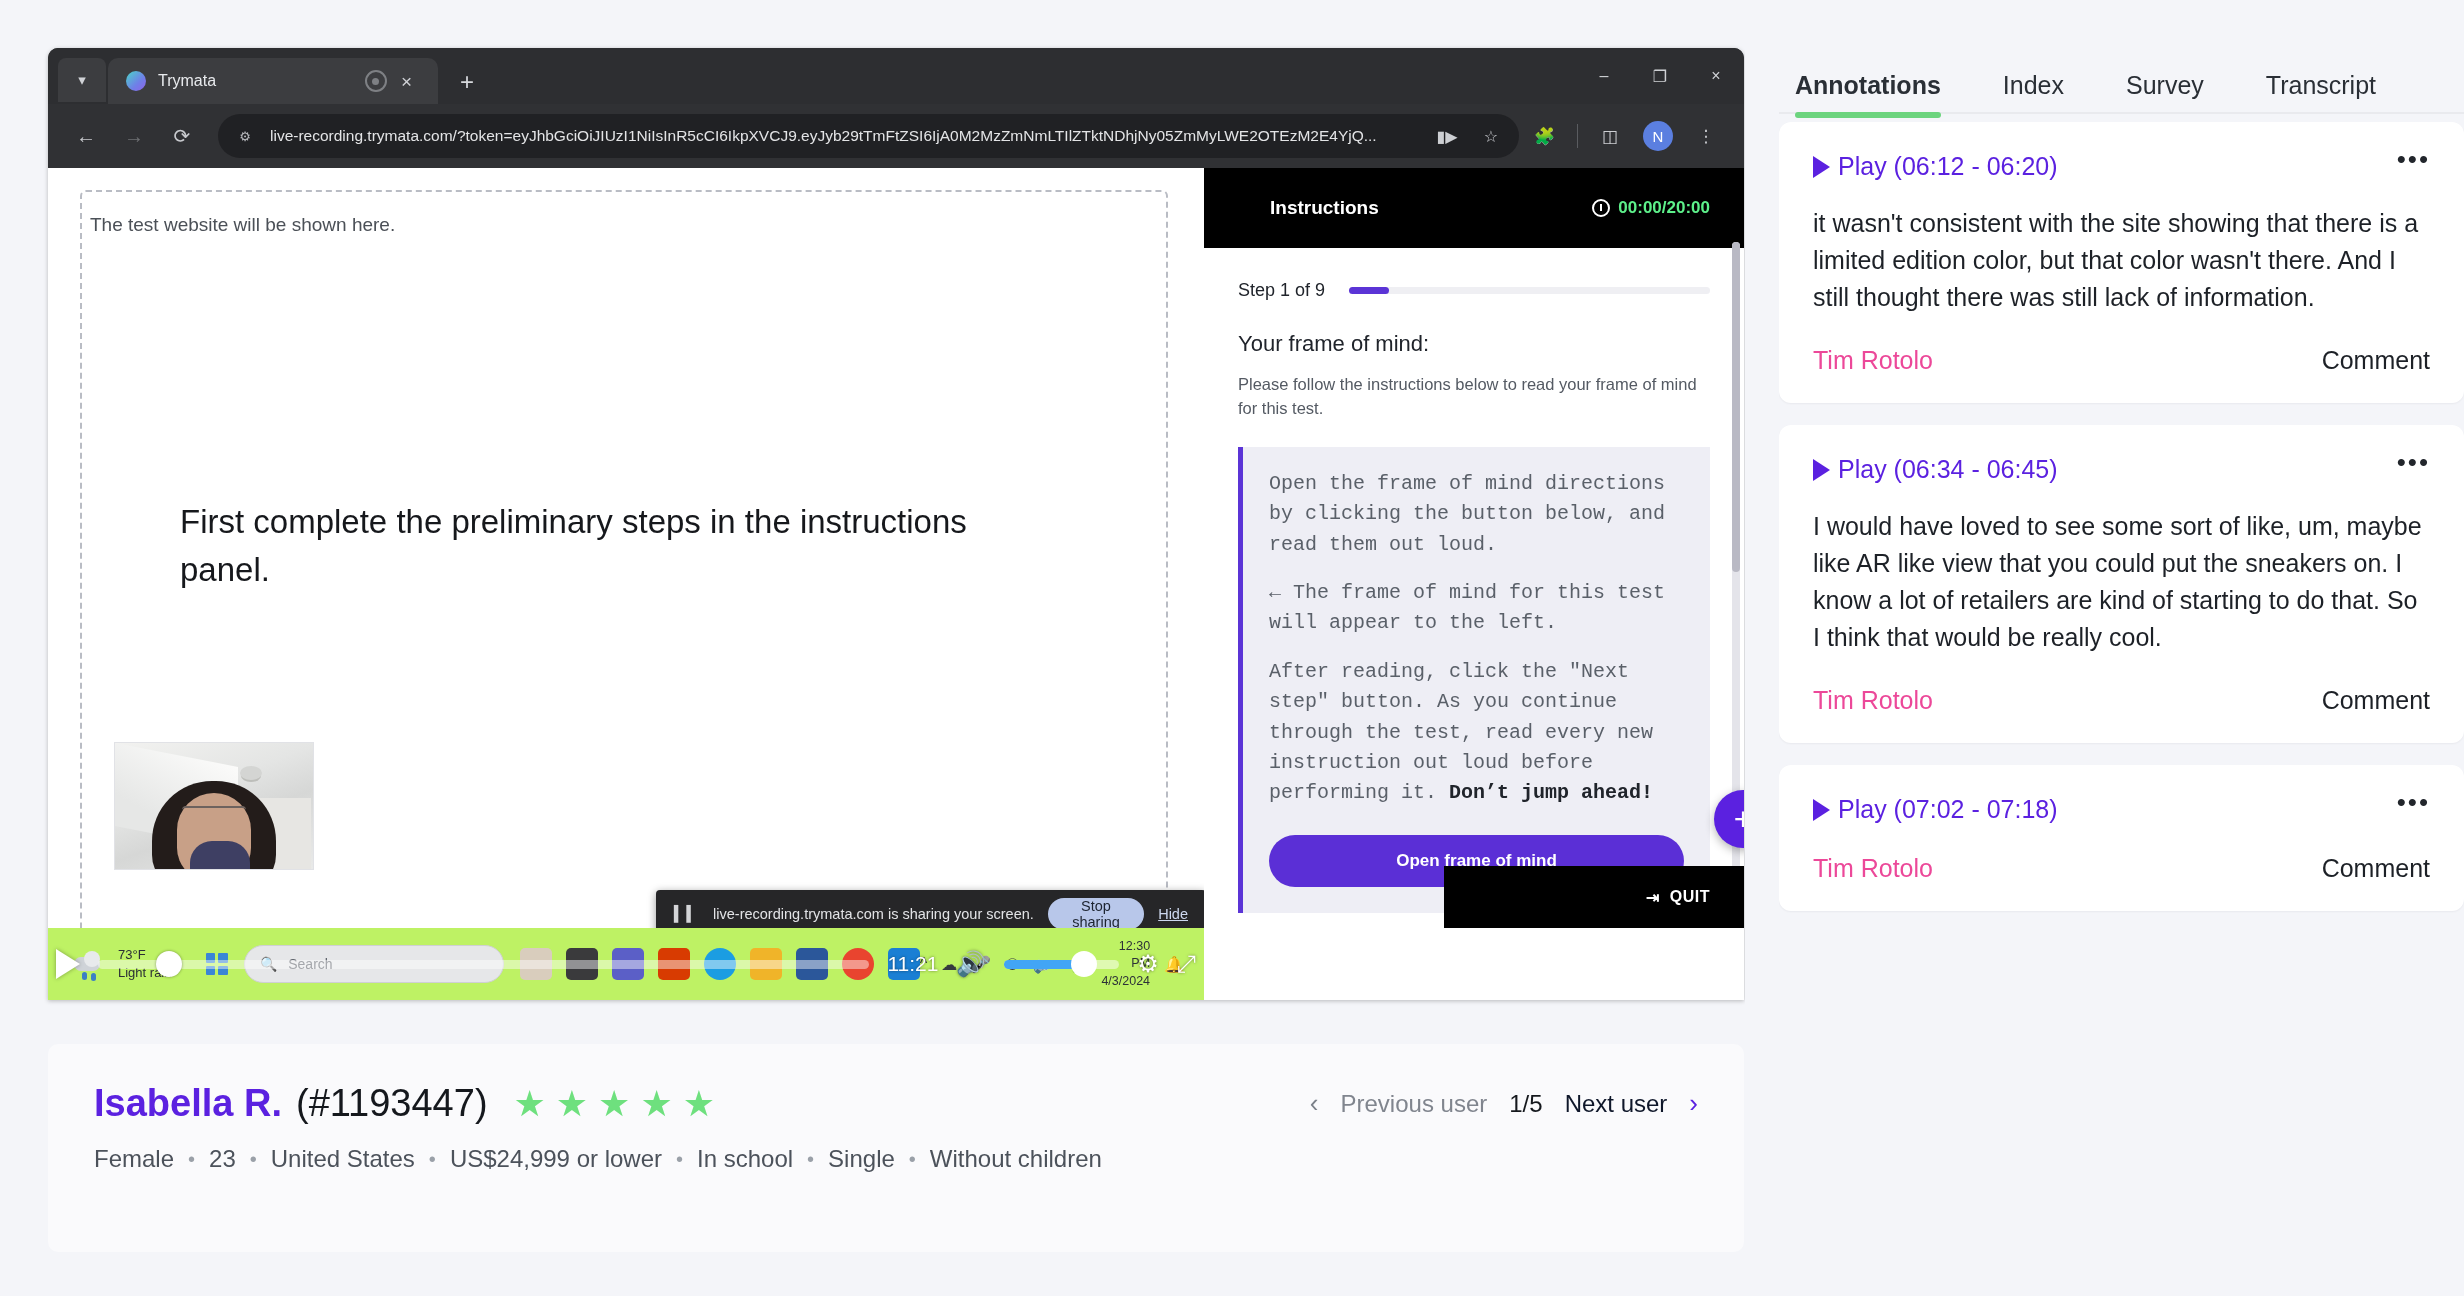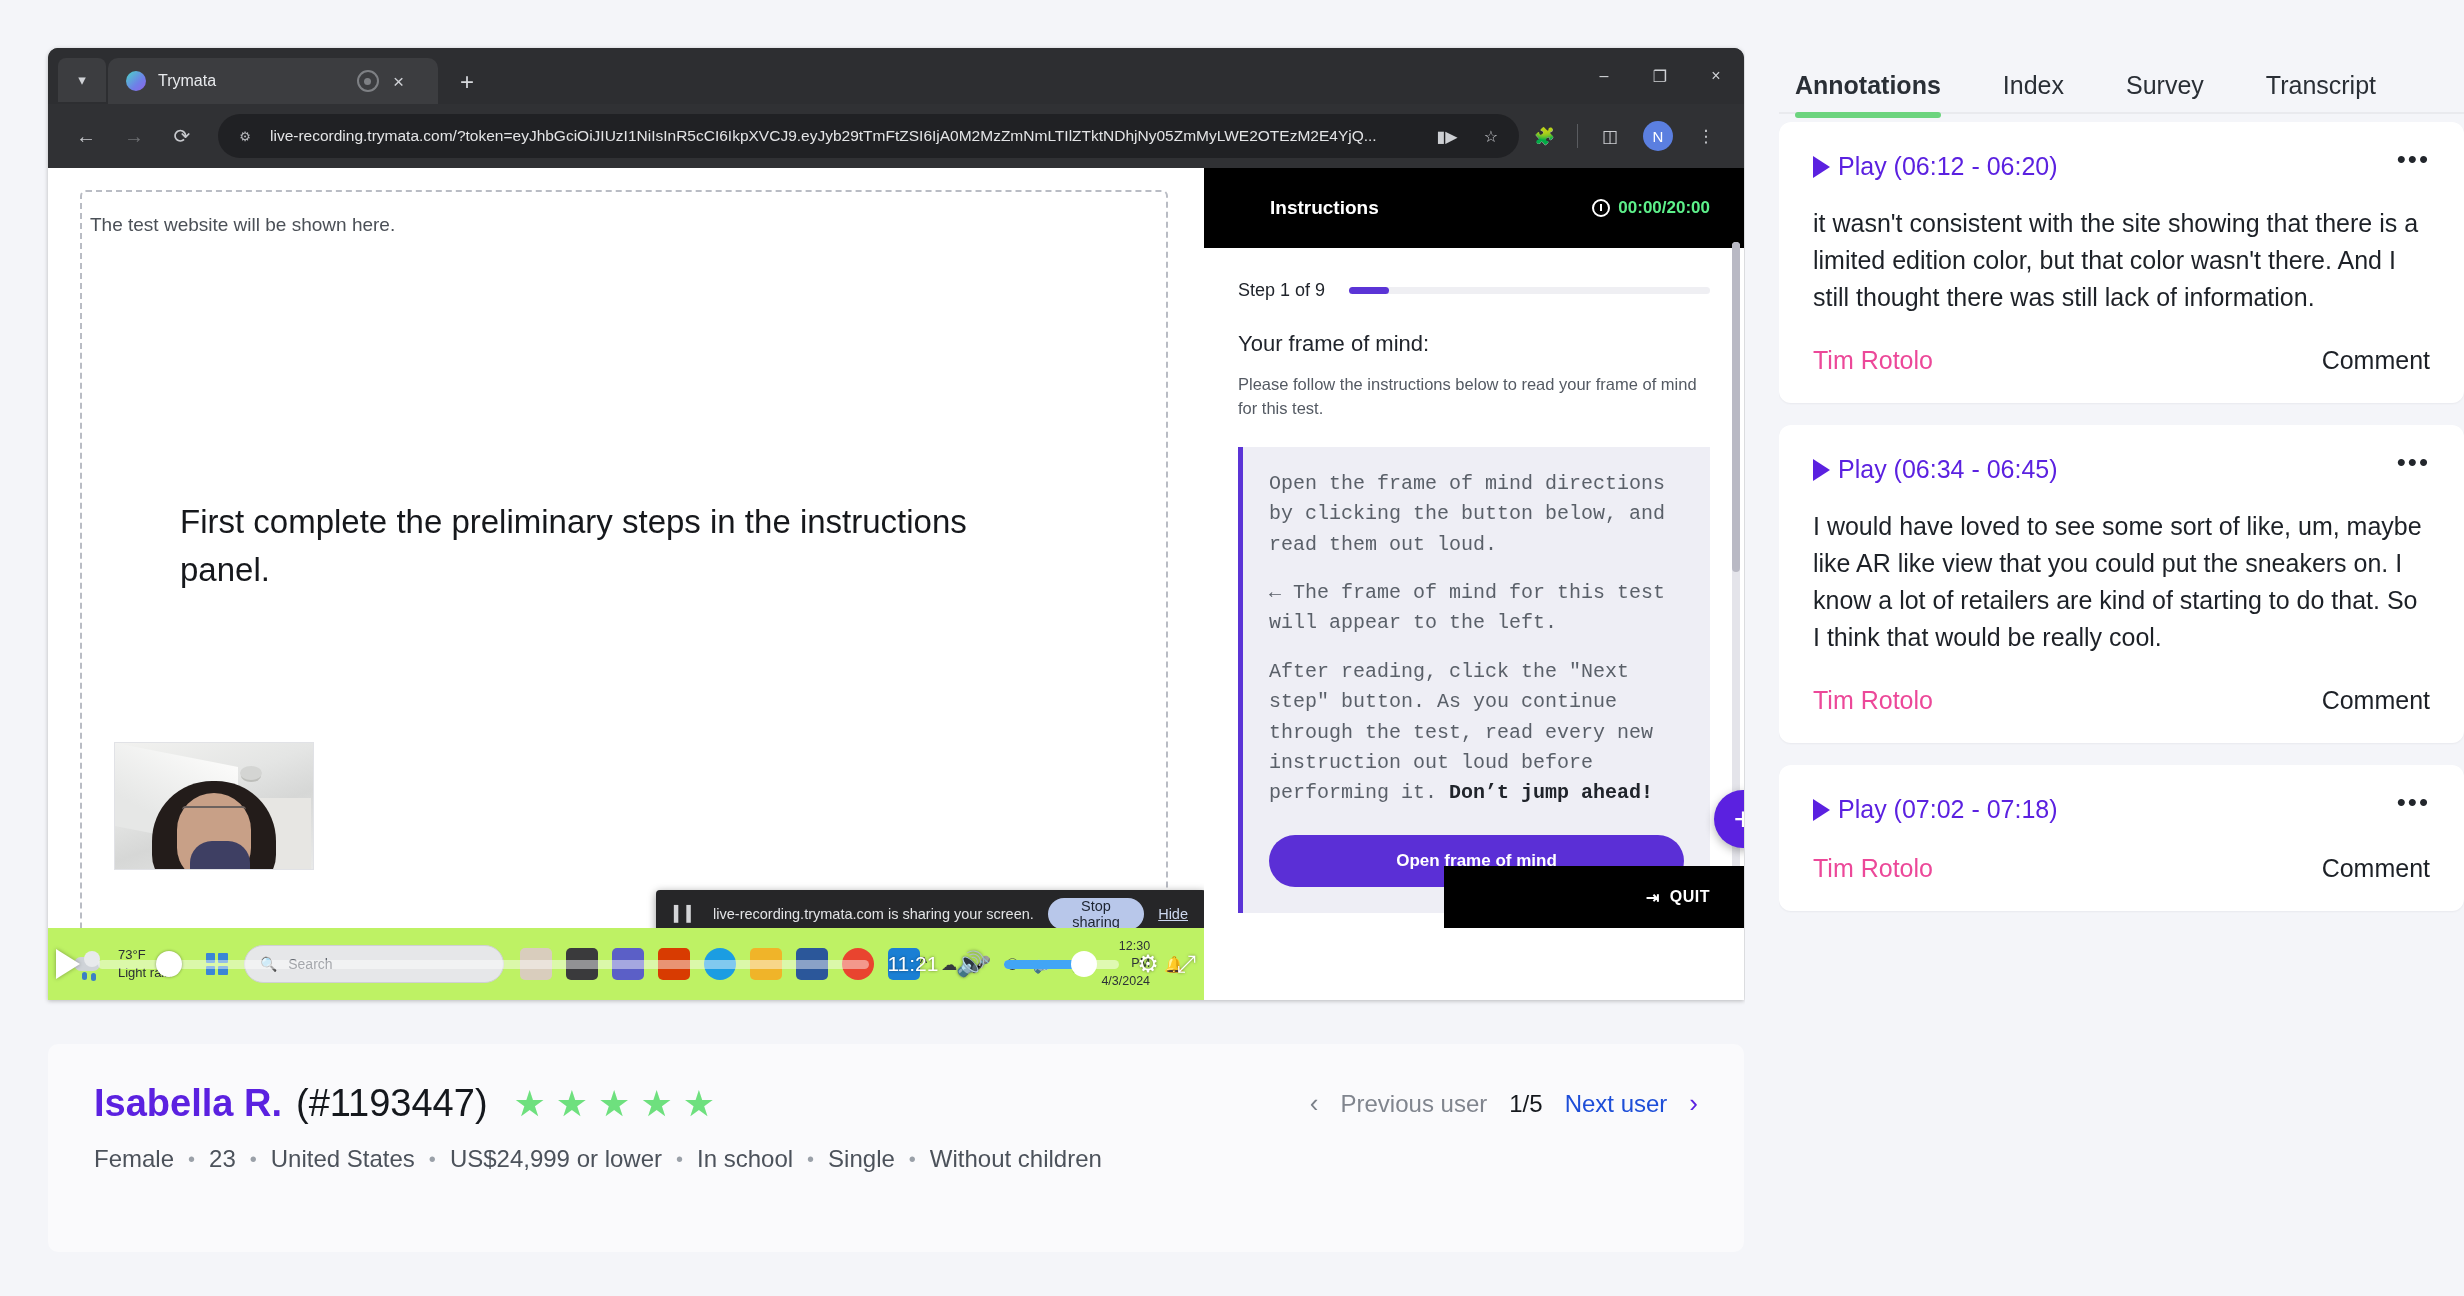--- a/index.html
+++ b/index.html
@@ -22,21 +22,21 @@
     overflow:hidden;
     box-shadow:0 1px 4px rgba(0,0,0,.25);
   }
   .tabstrip{ height:56px; background:#2d2e31; position:relative; display:flex; align-items:flex-end; padding-left:10px;}
   .tab-chevron{
     width:48px;height:44px;margin-bottom:2px;border-radius:8px 8px 0 0;background:#3c3d40;
     display:flex;align-items:center;justify-content:center;color:#d0d2d6;font-size:15px;
   }
   .tab{
     height:46px; min-width:330px; background:#3c3d40; border-radius:10px 10px 0 0;
-    display:flex;align-items:center;gap:12px;padding:0 32px 0 18px; margin-left:2px;
+    display:flex;align-items:center;gap:12px;padding:0 24px 0 18px; margin-left:2px;
   }
   .tab-favicon{width:20px;height:20px;border-radius:50%;
     background:linear-gradient(135deg,#4ad6c8 0%,#6f7fe8 60%,#8f63e8 100%);flex:0 0 auto;}
   .tab-title{color:#e8eaed;font-size:16px;white-space:nowrap;flex:1;}
   .tab-rec{width:22px;height:22px;border-radius:50%;border:2px solid #7e8084;display:flex;align-items:center;justify-content:center;}
   .tab-rec i{width:7px;height:7px;border-radius:50%;background:#7e8084;display:block;}
   .tab-x{color:#cfd1d5;font-size:19px;line-height:1;padding:0 2px;}
   .tab-plus{color:#d7d9dd;font-size:24px;margin:0 0 8px 22px;}
   .winbtns{position:absolute;right:0;top:0;height:56px;display:flex;align-items:center;gap:0;}
   .winbtn{width:56px;height:56px;display:flex;align-items:center;justify-content:center;color:#cfd1d5;font-size:16px;}
@@ -168,21 +168,21 @@
   .urow1{display:flex;align-items:center;}
   .uname{color:#5b21e0;font-size:38px;font-weight:bold;}
   .uid{color:#15181d;font-size:38px;margin-left:14px;}
   .stars{margin-left:26px;display:flex;gap:10px;}
   .star{color:#6ee07e;font-size:36px;line-height:1;}
   .pager{margin-left:auto;display:flex;align-items:center;gap:22px;}
   .pchev{color:#7b8089;font-size:26px;}
   .pchev.on{color:#5b21e0;}
   .pprev{color:#80858e;font-size:24px;}
   .ppage{color:#15181d;font-size:24px;}
-  .pnext{color:#1d4ed8;font-size:24px;}
+  .pnext{color:#0f172a;font-size:24px;}
   .urow2{margin-top:20px;color:#4c525b;font-size:24px;display:flex;align-items:center;gap:14px;flex-wrap:nowrap;}
   .dotsep{color:#9aa0a8;font-size:20px;}
 
   
   .right{width:719px;height:100%;background:#f4f5f9;position:relative;}
   .tabs{display:flex;align-items:flex-end;gap:0;padding:44px 0 0 34px;height:118px;}
   .rtab{position:relative;padding:0 0 18px 0;margin-right:46px;color:#2a2f36;font-size:25px;white-space:nowrap;margin-left:16px;}
   .rtab.active{font-weight:bold;}
   .rtab.active:after{content:"";position:absolute;left:0;right:0;bottom:0;height:6px;background:#6cd47e;border-radius:3px;}
   .tabline{position:absolute;left:34px;right:0;top:112px;height:2px;background:#e9eaee;}

